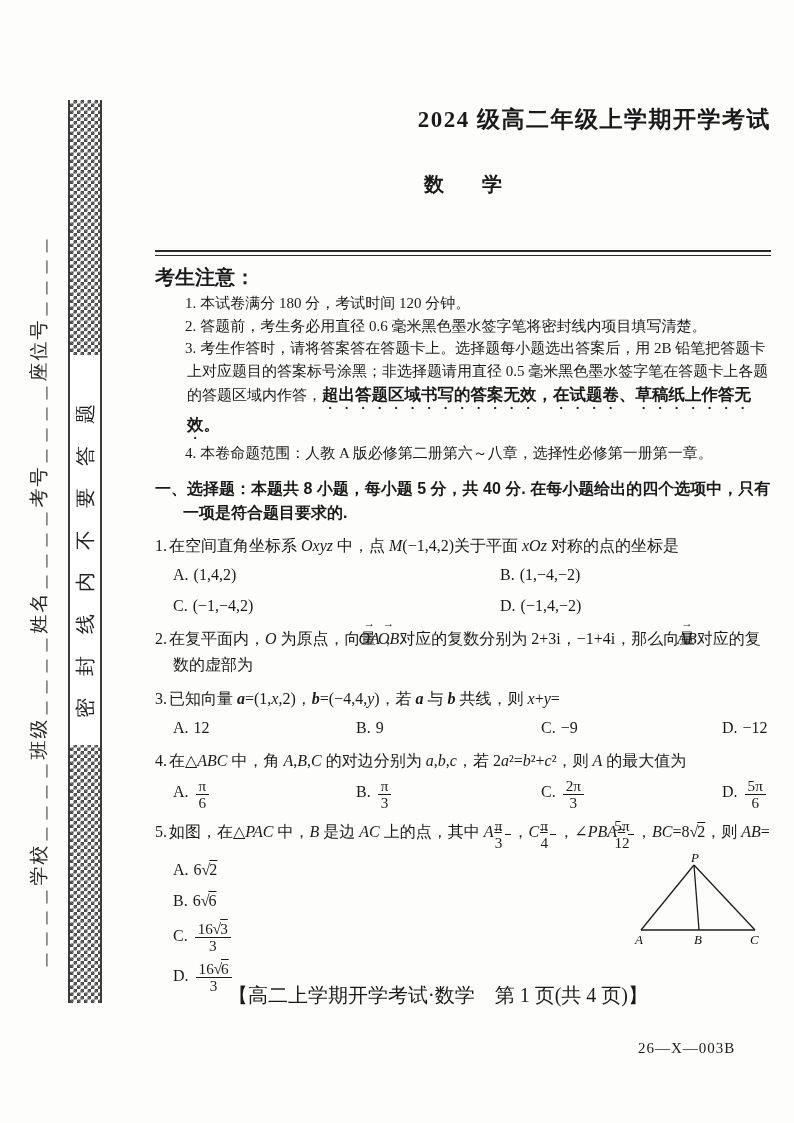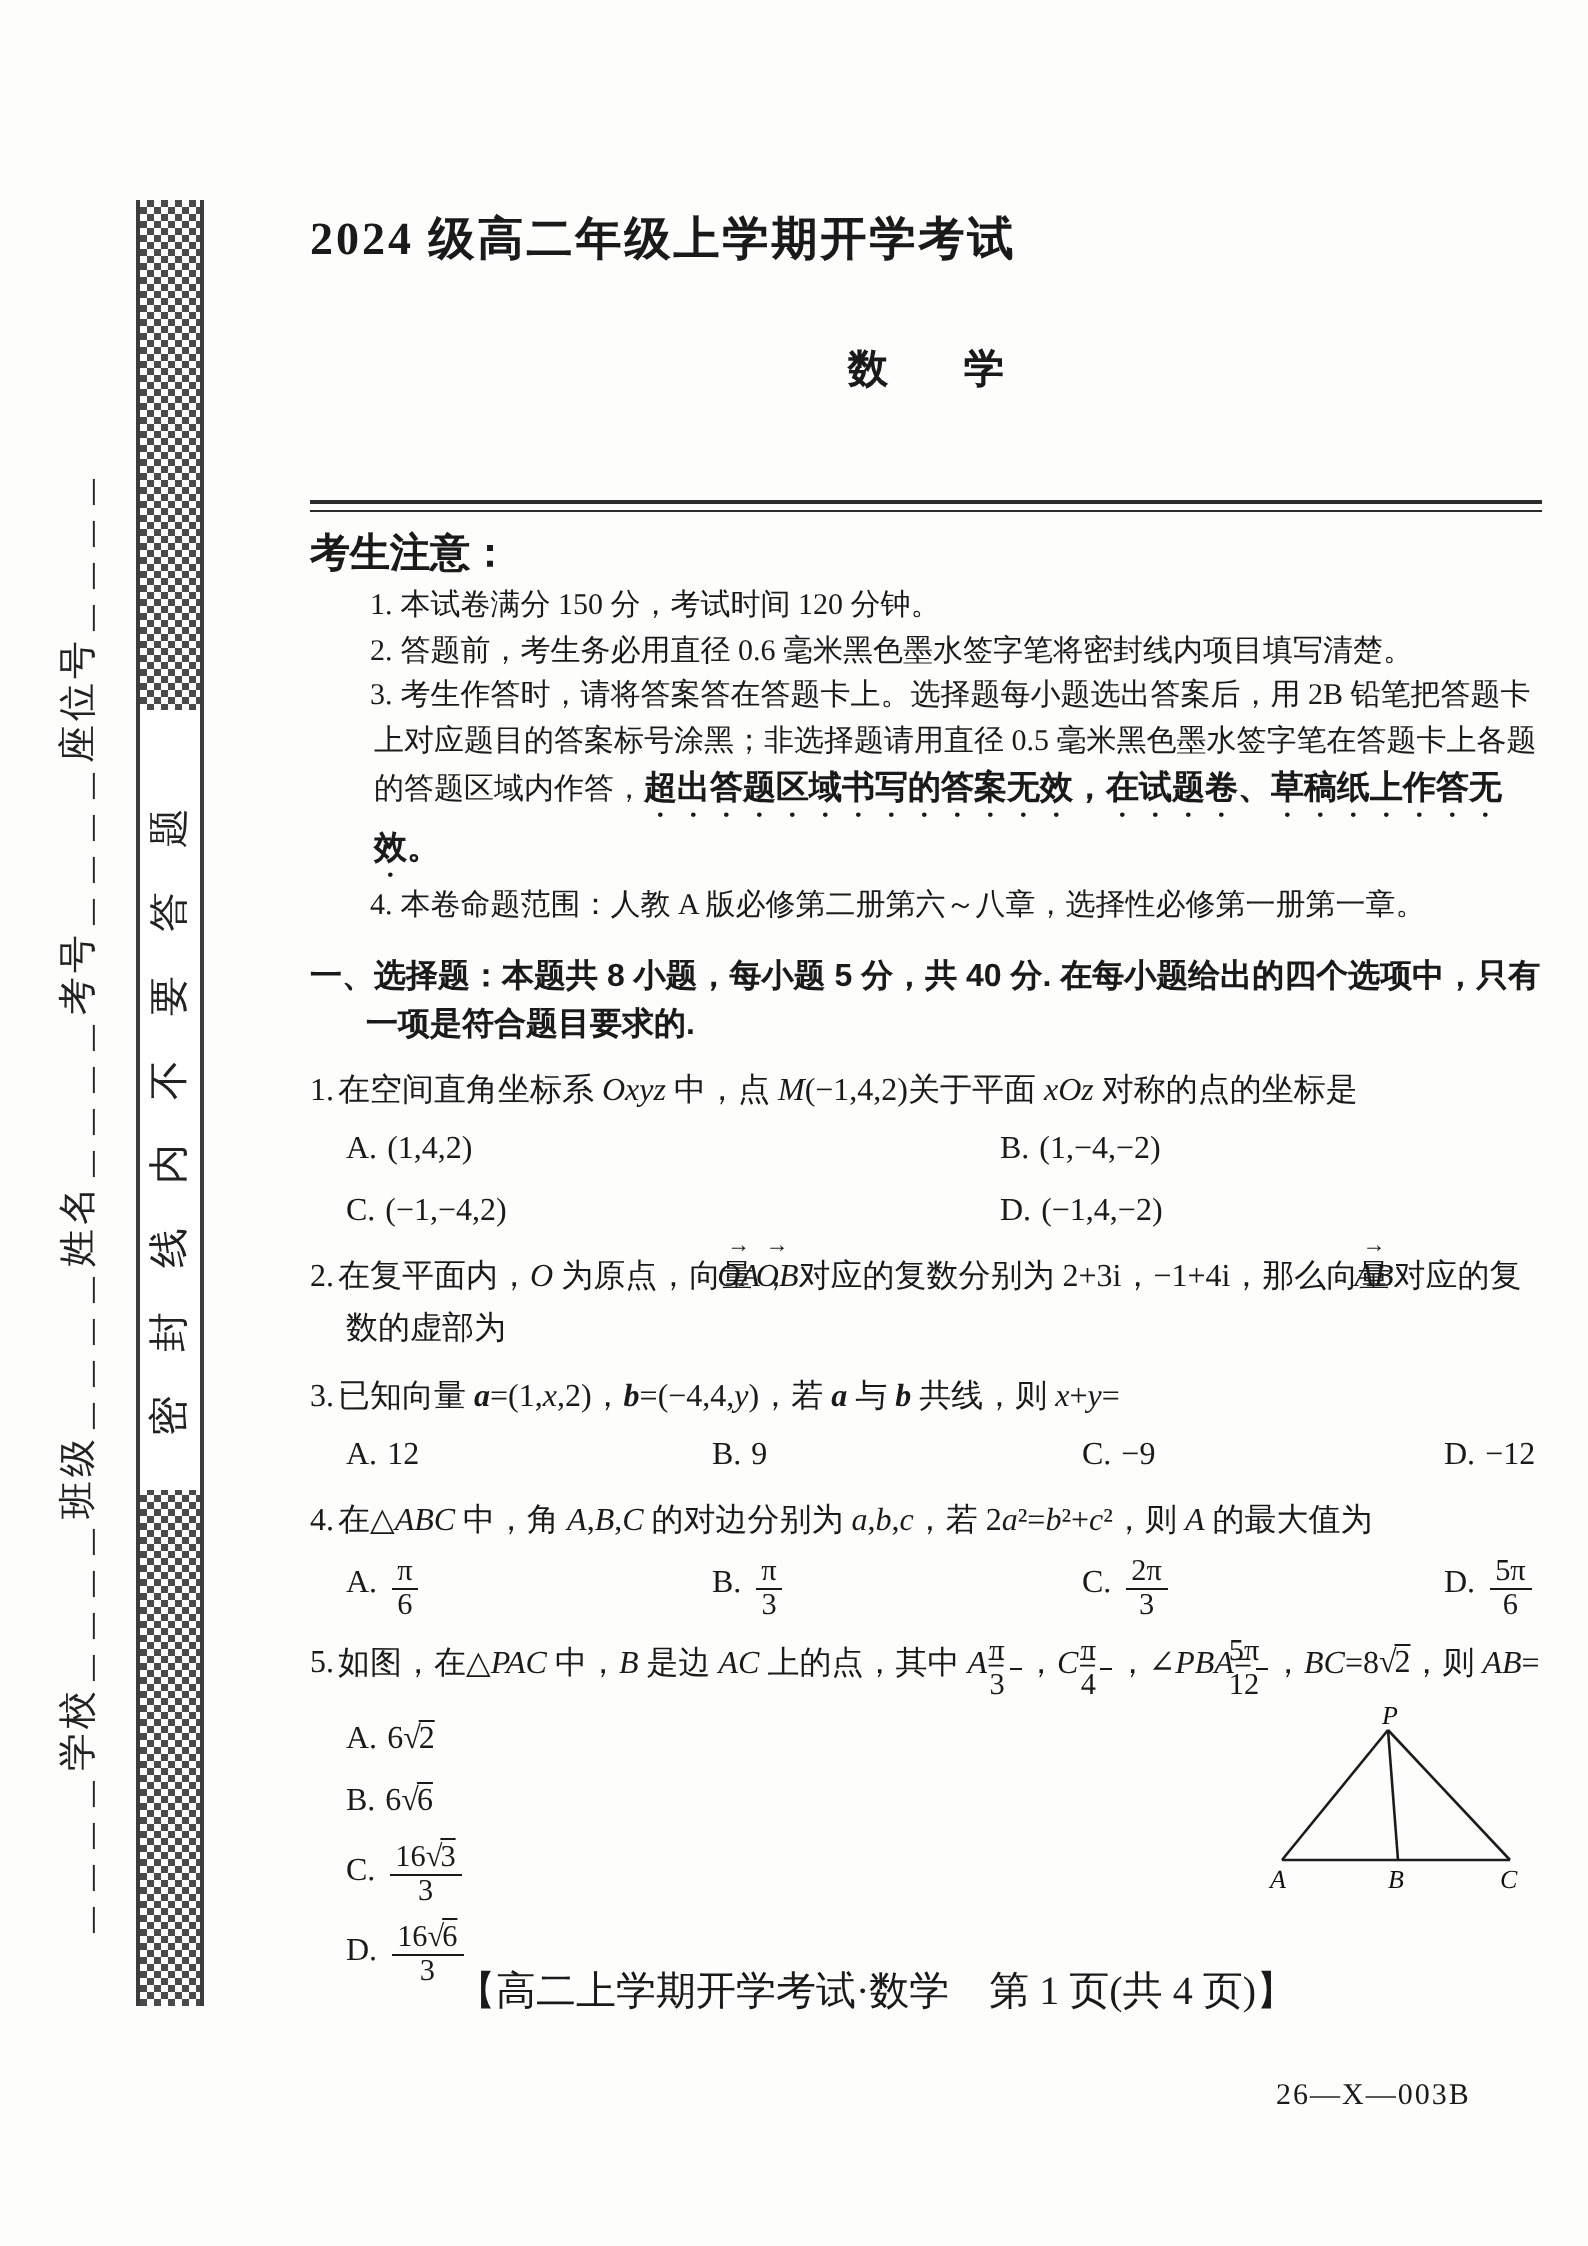--- a/index.html
+++ b/index.html
@@ -28,21 +28,21 @@
   .seal-window{position:absolute;left:0;top:255px;width:100%;height:390px;background:#fff;}
   .seal-text{
     position:absolute;left:70px;top:746px;width:392px;height:30px;
     transform:rotate(-90deg);transform-origin:top left;
     font-size:20px;line-height:30px;letter-spacing:22px;text-align:center;
     white-space:nowrap;color:#222;
   }
   
   .content{position:absolute;left:155px;top:96px;width:616px;}
   .exam-title{
-    margin:8px 0 0 0;text-align:left;font-size:23px;font-weight:bold;
+    margin:8px 0 0 0;text-align:right;font-size:23px;font-weight:bold;
     letter-spacing:1.5px;
   }
   .exam-subject{
     margin:36px 0 0 0;text-align:center;font-size:20px;font-weight:bold;
     letter-spacing:1.9em;padding-left:1.9em;
   }
   .rule{margin-top:52px;height:3px;border-top:2px solid #2c2c2c;border-bottom:1px solid #2c2c2c;}
   .notice{margin-top:6px;font-size:15px;line-height:1.5;}
   .notice-heading{font-family:"Liberation Sans","DejaVu Sans",sans-serif;font-weight:bold;font-size:20px;}
   .n-item{padding-left:32px;text-indent:-2px;}
@@ -98,21 +98,21 @@
 
 <div class="content">
   <div class="exam-title">2024 级高二年级上学期开学考试</div>
   <div class="exam-subject">数学</div>
 
   <div class="rule"></div>
 
   <div class="notice">
     <div class="notice-heading">考生注意：</div>
     <div id="notice-items">
-        <div class="n-item"><span class="n-num">1.</span><span>本试卷满分 150 分，考试时间 120 分钟。</span></div>
+        <div class="n-item"><span class="n-num">1.</span><span>本试卷满分 180 分，考试时间 120 分钟。</span></div>
         <div class="n-item"><span class="n-num">2.</span><span>答题前，考生务必用直径 0.6 毫米黑色墨水签字笔将密封线内项目填写清楚。</span></div>
         <div class="n-item"><span class="n-num">3.</span><span>考生作答时，请将答案答在答题卡上。选择题每小题选出答案后，用 2B 铅笔把答题卡上对应题目的答案标号涂黑；非选择题请用直径 0.5 毫米黑色墨水签字笔在答题卡上各题的答题区域内作答，</span><span class="n-bold">超出答题区域书写的答案无效，在试题卷、草稿纸上作答无效。</span></div>
         <div class="n-item"><span class="n-num">4.</span><span>本卷命题范围：人教 A 版必修第二册第六～八章，选择性必修第一册第一章。</span></div>
       </div>
   </div>
 
   <div class="section-header">一、选择题：本题共 8 小题，每小题 5 分，共 40 分. 在每小题给出的四个选项中，只有一项是符合题目要求的.</div>
 
   <div id="questions">
       <div class="q">

